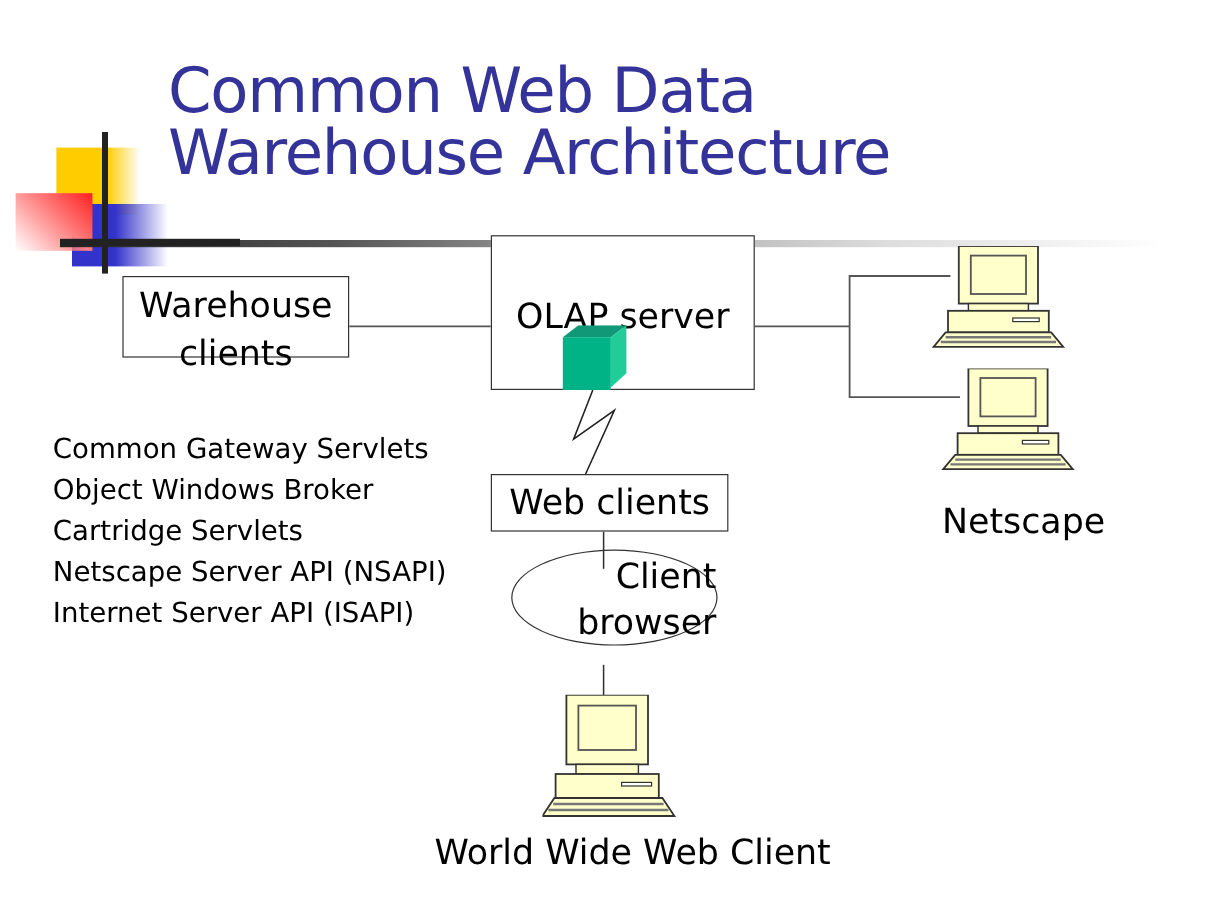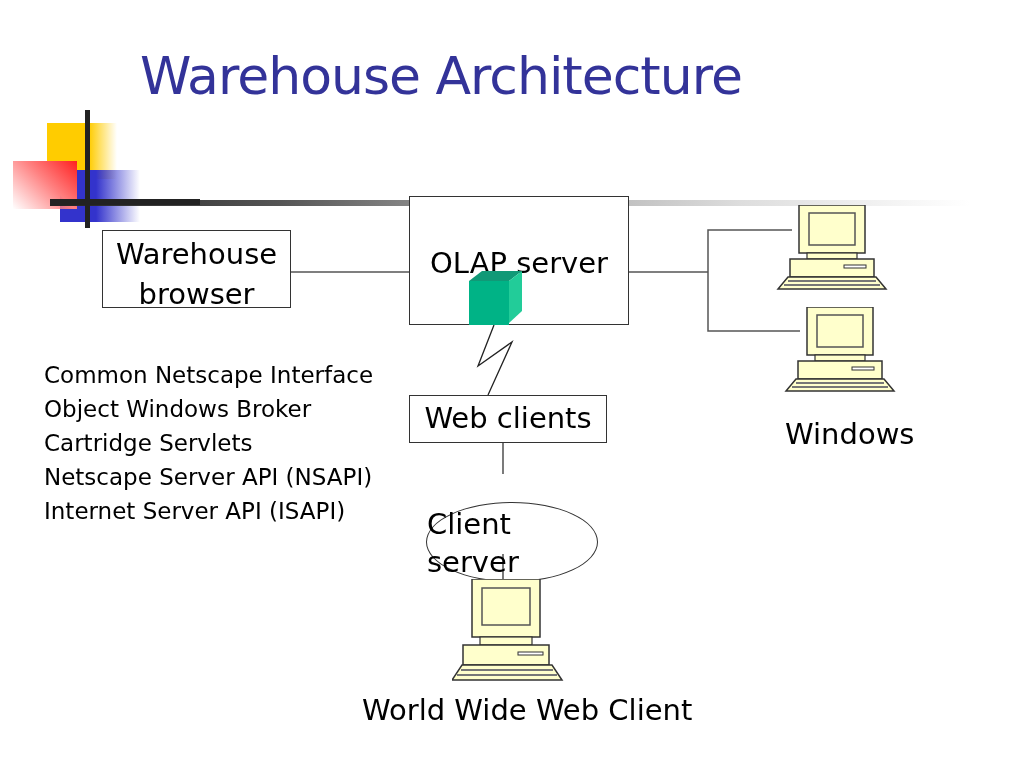--- a/index.html
+++ b/index.html
@@ -15,79 +15,80 @@
                    background: linear-gradient(to right, #ffcc00 0%, #ffcc00 60%, rgba(255,204,0,0) 100%); }
     .deco-blue { left: 60px; top: 170px; width: 80px; height: 52px;
                  background: linear-gradient(to right, #3333cc 0%, #3333cc 45%, rgba(51,51,204,0) 100%); }
     .deco-red { left: 13px; top: 161px; width: 64px; height: 48px;
                 background: linear-gradient(225deg, #ff2020 0%, #ff8080 45%, rgba(255,255,255,0) 100%); }
     .deco-vline { left: 85px; top: 110px; width: 5px; height: 118px; background: #222; }
     .deco-hline { left: 50px; top: 199px; width: 150px; height: 6px; background: #222; }
 
     .box { border: 1.5px solid #333; background: #fff; text-align: center; font-size: 29px;
            line-height: 40px; box-sizing: border-box; }
-    .wh-box { left: 102px; top: 230px; width: 189px; height: 78px; padding-top: 3px; text-align: center; }
+    .wh-box { left: 102px; top: 230px; width: 189px; height: 68px; padding-top: 3px; text-align: center; }
     .olap-box { left: 409px; top: 196px; width: 220px; height: 129px; padding-top: 46px; }
     .web-box { left: 409px; top: 395px; width: 198px; height: 48px; line-height: 44px; }
 
     .tech-list { left: 44px; top: 358px; font-size: 23px; line-height: 34px; }
     .tech-list div { white-space: nowrap; }
     .win-label { left: 785px; top: 414px; font-size: 29px; line-height: 40px; }
     .www-label { left: 362px; top: 690px; font-size: 29px; line-height: 40px; white-space: nowrap; }
 
-    .browser { left: 426px; top: 502px; width: 172px; height: 80px; border: 1.5px solid #333;
-               border-radius: 50%; box-sizing: border-box; text-align: left; font-size: 29px;
+    .browser { left: 426px; top: 458px; width: 172px; height: 80px; border: 1.5px solid #333;
+               border-radius: 50%; box-sizing: border-box; text-align: right; font-size: 29px;
                line-height: 38px; padding-top: 2px; background: transparent; }
     svg.lines { left: 0; top: 0; }
   </style>
 </head>
 <body>
 
 <div class="abs deco-yellow"></div>
 <div class="abs deco-blue"></div>
 <div class="abs deco-red"></div>
 <div class="abs rule"></div>
 <div class="abs deco-hline"></div>
 <div class="abs deco-vline"></div>
 
 <div class="abs title">
+  <div>Common Web Data</div>
   <div>Warehouse Architecture</div>
 </div>
 
 <svg class="abs lines" width="1024" height="768">
   <line x1="291" y1="272" x2="409" y2="272" stroke="#555" stroke-width="1.5"></line>
   <line x1="607" y1="272" x2="708" y2="272" stroke="#555" stroke-width="1.5"></line>
   <polyline points="792,230 708,230 708,331 800,331" fill="none" stroke="#555" stroke-width="1.5"></polyline>
   <polyline points="494,325 478,366 512,342 488,395" fill="none" stroke="#222" stroke-width="1.3"></polyline>
   <line x1="503" y1="443" x2="503" y2="474" stroke="#333" stroke-width="1.3"></line>
   <line x1="503" y1="554" x2="503" y2="580" stroke="#333" stroke-width="1.3"></line>
 </svg>
 
 <div class="abs box wh-box">
   <div>Warehouse</div>
-  <div>browser</div>
+  <div>clients</div>
 </div>
 
 <div class="abs box olap-box">
   <span>OLAP server</span>
 </div>
 
 <svg class="abs" style="left:468px; top:271px;" width="56" height="56">
   <polygon points="1,10 14,0 54,0 41,10" fill="#119977"></polygon>
   <polygon points="41,10 54,0 54,40 41,52" fill="#22cc99"></polygon>
   <rect x="1" y="10" width="40" height="44" fill="#00b386"></rect>
 </svg>
 
 <div class="abs box web-box">
   <span>Web clients</span>
 </div>
 
 <div class="abs browser">
   <div>Client</div>
-  <div>server</div>
+  <div>browser</div>
 </div>
 
 <svg class="abs" style="left:776px; top:205px;" width="112" height="88">
   <rect x="23" y="0" width="66" height="48" fill="#ffffcc" stroke="#333" stroke-width="1.5"></rect>
   <rect x="33" y="8" width="46" height="32" fill="#ffffcc" stroke="#555" stroke-width="1.5"></rect>
   <rect x="31" y="48" width="50" height="6" fill="#ffffcc" stroke="#333" stroke-width="1.2"></rect>
   <rect x="14" y="54" width="84" height="18" fill="#ffffcc" stroke="#333" stroke-width="1.5"></rect>
   <rect x="68" y="60" width="22" height="3" fill="#fff" stroke="#333" stroke-width="1"></rect>
   <polygon points="12,72 100,72 110,84 2,84" fill="#ffffcc" stroke="#333" stroke-width="1.5"></polygon>
   <line x1="12" y1="76" x2="100" y2="76" stroke="#777" stroke-width="2"></line>
@@ -110,24 +111,24 @@
   <rect x="30" y="9" width="48" height="37" fill="#ffffcc" stroke="#555" stroke-width="1.5"></rect>
   <rect x="28" y="58" width="52" height="8" fill="#ffffcc" stroke="#333" stroke-width="1.2"></rect>
   <rect x="11" y="66" width="86" height="20" fill="#ffffcc" stroke="#333" stroke-width="1.5"></rect>
   <rect x="66" y="73" width="25" height="3" fill="#fff" stroke="#333" stroke-width="1"></rect>
   <polygon points="10,86 100,86 110,101 0,101" fill="#ffffcc" stroke="#333" stroke-width="1.5"></polygon>
   <line x1="9" y1="91" x2="101" y2="91" stroke="#777" stroke-width="2"></line>
   <line x1="5" y1="96" x2="105" y2="96" stroke="#777" stroke-width="2"></line>
 </svg>
 
 <div class="abs tech-list">
-  <div>Common Netscape Interface</div>
+  <div>Common Gateway Servlets</div>
   <div>Object Windows Broker</div>
   <div>Cartridge Servlets</div>
   <div>Netscape Server API (NSAPI)</div>
   <div>Internet Server API (ISAPI)</div>
 </div>
 
 <div class="abs win-label">
-  <div>Windows</div>
+  <div>Netscape</div>
 </div>
 
 <div class="abs www-label">World Wide Web Client</div>
 
 </body></html>

